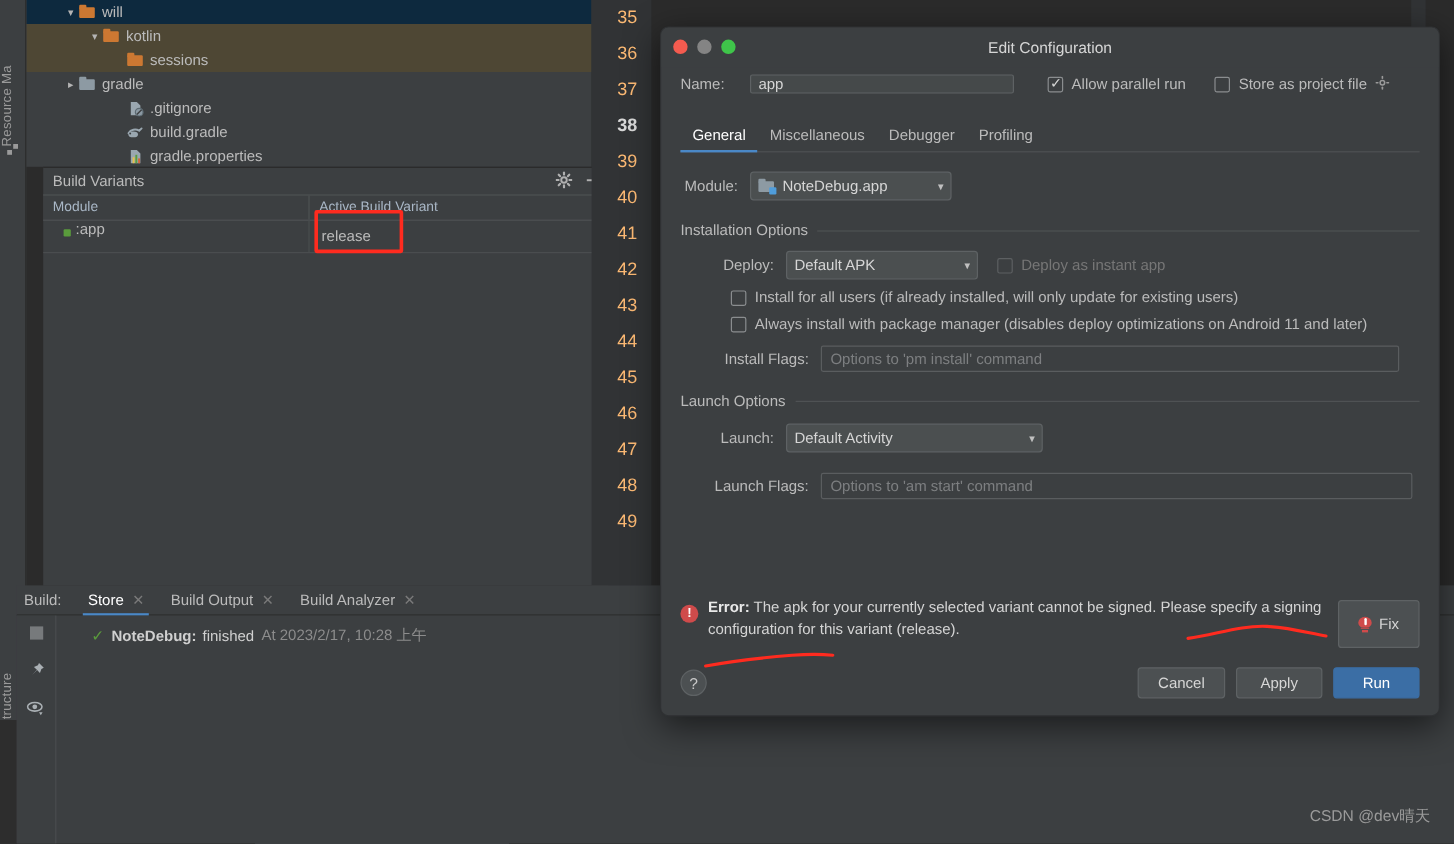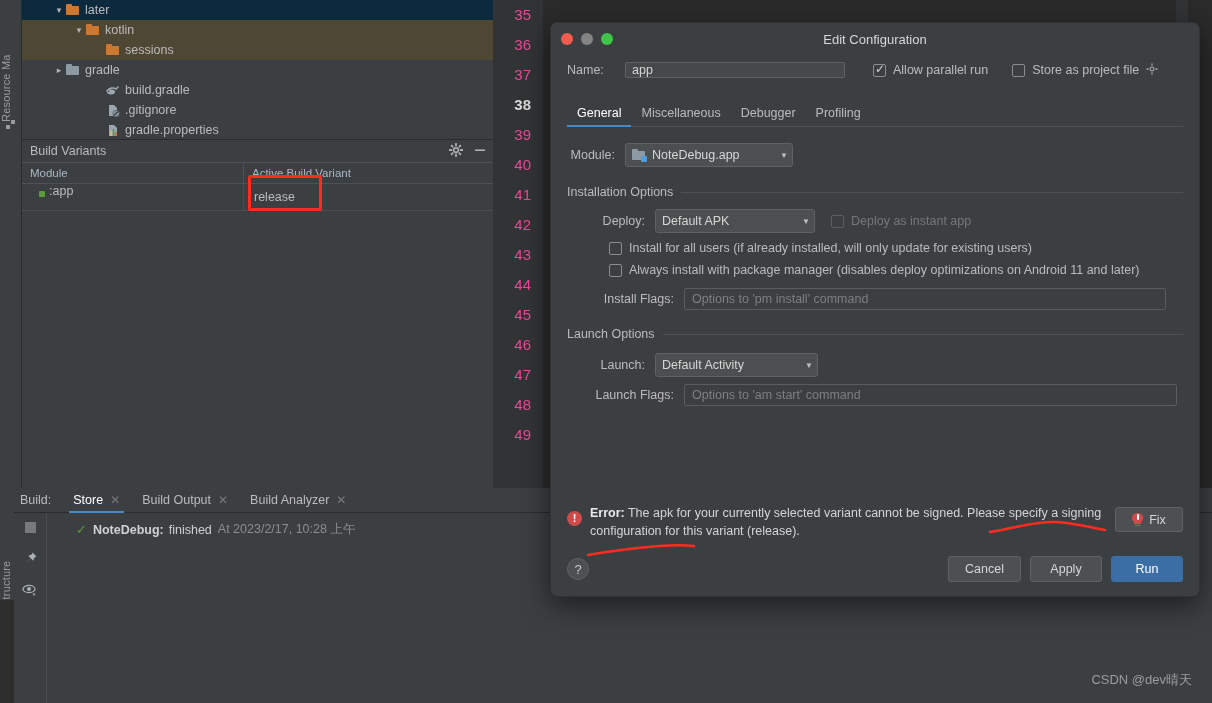--- a/index.html
+++ b/index.html
@@ -78,21 +78,21 @@
     position:absolute; right:-1px; bottom:-1px; width:6px; height:6px;
     background:#5a9c3c; border-radius:1px;
   }
   .fileico {
     width: 14px; height: 14px; margin-right: 5px; flex: 0 0 14px;
     display:flex; align-items:center; justify-content:center;
   }
 
   
   .bv-panel {
-    position: absolute; left: 22px; top: 139px; width: 471px; height: 349px;
+    position: absolute; left: 36px; top: 139px; width: 471px; height: 349px;
     background: #3c3f41; border-top: 1px solid #2b2b2b;
   }
   .bv-head {
     height: 22px; display: flex; align-items: center;
     padding: 0 6px 0 8px; font-size: 12.5px; color: #bbbbbb;
   }
   .bv-head .spacer { flex: 1; }
   .bv-head .ico { margin-left: 10px; cursor: pointer; }
   .bv-table-head {
     height: 22px; display: flex; align-items: center;
@@ -112,21 +112,21 @@
     border: 3px solid #ff2b1f; border-radius: 2px; pointer-events: none;
   }
 
   
   .gutter {
     position: absolute; left: 493px; top: 0; width: 50px; height: 488px;
     background: #313335;
   }
   .gnum {
     height: 30px; line-height: 30px; text-align: right;
-    padding-right: 12px; color: #ec4899; font-size: 15px;
+    padding-right: 12px; color: #fdba74; font-size: 15px;
   }
   .gnum.cur { color: #d8d8d8; font-weight: bold; }
 
   
   .editor {
     position: absolute; left: 543px; top: 0; width: 645px; height: 488px;
     background: #2b2b2b;
   }
   .editor-right-bar {
     position: absolute; right: 0; top: 0; width: 12px; height: 488px;
@@ -269,21 +269,21 @@
     display: flex; align-items: flex-start;
   }
   .err-ico {
     width: 15px; height: 15px; border-radius: 50%; background: #cf4b4b;
     color: #fff; font-size: 11px; font-weight: bold; line-height: 15px;
     text-align: center; flex: 0 0 15px; margin-top: 7px; margin-right: 8px;
   }
   .err-text { flex: 1; font-size: 12.5px; color: #d4d4d4; line-height: 18px; max-width: 520px; }
   .err-text b { color: #e8e8e8; }
   .fix-btn {
-    margin-left: 10px; margin-top: 3px; height: 25px; min-width: 68px;
+    margin-left: 10px; margin-top: 3px; height: 40px; min-width: 68px;
     background: #4c5052; border: 1px solid #5e6264; border-radius: 3px;
     display: flex; align-items: center; justify-content: center; gap: 6px;
     font-size: 12.5px; color: #d6d6d6; cursor: pointer;
   }
   .bulb { width: 11px; height: 13px; position: relative; }
   .bulb .b1 { position:absolute; left:0; top:0; width:11px; height:9px; border-radius:50% 50% 40% 40%; background:#cf4b4b; }
   .bulb .b2 { position:absolute; left:2px; top:9px; width:7px; height:1.5px; background:#cf4b4b; }
   .bulb .b3 { position:absolute; left:3px; top:11.5px; width:5px; height:1.5px; background:#cf4b4b; }
   .bulb .bang { position:absolute; left:4.5px; top:1px; width:2px; height:6px; background:#fff; border-radius:1px; }
 
@@ -322,65 +322,65 @@
     <div class="vlabel struc">Structure</div>
     <div class="vlabel fav">rites</div>
   </div>
 
   <div class="tree-panel">
 
     <div class="tree-row sel-blue">
       <div class="ind" style="width:26px"></div>
       <div class="arrow">▾</div>
       <div class="fold orange"></div>
-      <span>later</span>
+      <span>will</span>
     </div>
 
     <div class="tree-row sel-olive">
       <div class="ind" style="width:46px"></div>
       <div class="arrow">▾</div>
       <div class="fold orange"></div>
       <span>kotlin</span>
     </div>
 
     <div class="tree-row sel-olive">
       <div class="ind" style="width:80px"></div>
       <div class="fold orange"></div>
       <span>sessions</span>
     </div>
 
     <div class="tree-row">
       <div class="ind" style="width:26px"></div>
       <div class="arrow">▸</div>
       <div class="fold gray"></div>
       <span>gradle</span>
+    </div>
+
+    <div class="tree-row">
+      <div class="ind" style="width:80px"></div>
+      <div class="fileico">
+        <svg width="13" height="13" viewBox="0 0 13 13">
+          <path d="M2 1h5l3 3v8H2z" fill="#9aa7b0"></path>
+          <circle cx="9" cy="9.5" r="3.2" fill="#8b99a3" stroke="#5c6a72" stroke-width="1"></circle>
+          <line x1="7" y1="11.5" x2="11" y2="7.5" stroke="#3c3f41" stroke-width="1.2"></line>
+        </svg>
+      </div>
+      <span>.gitignore</span>
     </div>
 
     <div class="tree-row">
       <div class="ind" style="width:80px"></div>
       <div class="fileico">
         <svg width="14" height="12" viewBox="0 0 14 12">
           <path d="M1 7c2-3 6-4 9-2l2-2" stroke="#9aa7b0" stroke-width="1.6" fill="none" stroke-linecap="round"></path>
           <ellipse cx="5" cy="8" rx="4" ry="2.4" fill="#9aa7b0"></ellipse>
           <circle cx="2.5" cy="7.2" r="0.8" fill="#3c3f41"></circle>
         </svg>
       </div>
       <span>build.gradle</span>
-    </div>
-
-    <div class="tree-row">
-      <div class="ind" style="width:80px"></div>
-      <div class="fileico">
-        <svg width="13" height="13" viewBox="0 0 13 13">
-          <path d="M2 1h5l3 3v8H2z" fill="#9aa7b0"></path>
-          <circle cx="9" cy="9.5" r="3.2" fill="#8b99a3" stroke="#5c6a72" stroke-width="1"></circle>
-          <line x1="7" y1="11.5" x2="11" y2="7.5" stroke="#3c3f41" stroke-width="1.2"></line>
-        </svg>
-      </div>
-      <span>.gitignore</span>
     </div>
 
     <div class="tree-row">
       <div class="ind" style="width:80px"></div>
       <div class="fileico">
         <svg width="13" height="13" viewBox="0 0 13 13">
           <path d="M2 1h5l3 3v8H2z" fill="#9aa7b0"></path>
           <rect x="3.5" y="7" width="1.6" height="5" fill="#e8c14a"></rect>
           <rect x="5.8" y="5" width="1.6" height="7" fill="#5a9c3c"></rect>
           <rect x="8.1" y="8" width="1.6" height="4" fill="#d4663c"></rect>
@@ -594,27 +594,27 @@
       </div>
 
       <div class="section" style="margin-top:17px">
         <div class="sec-title">
           <span>Launch Options</span>
           <span class="ln"></span>
         </div>
 
         <div class="frow" style="margin-top:12px">
           <span class="flabel" style="width:88px">Launch:</span>
-          <div class="combo" style="width:163px">
+          <div class="combo" style="width:214px">
             <span class="cbtxt">Default Activity</span>
             <span class="carrow">▼</span>
           </div>
         </div>
 
-        <div class="frow" style="margin-top:7px">
+        <div class="frow" style="margin-top:17px">
           <span class="flabel" style="width:117px">Launch Flags:</span>
           <div class="txtfield" style="flex:1;margin-right:6px">Options to 'am start' command</div>
         </div>
       </div>
     </div>
 
     <div class="err-wrap">
       <span class="err-ico">!</span>
       <div class="err-text"><b>Error:</b><span> The apk for your currently selected variant cannot be signed. Please specify a signing configuration for this variant (release).</span></div>
       <div class="fix-btn">

